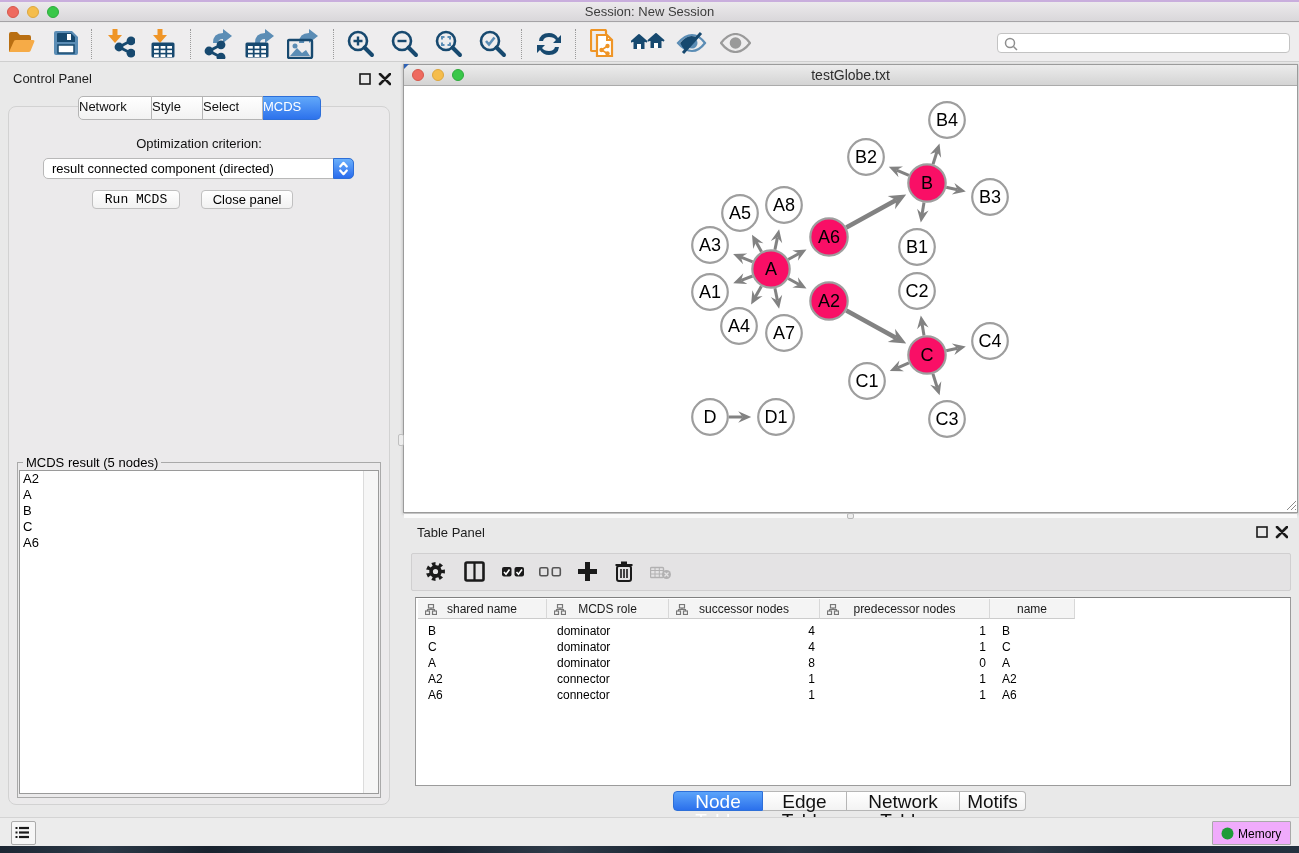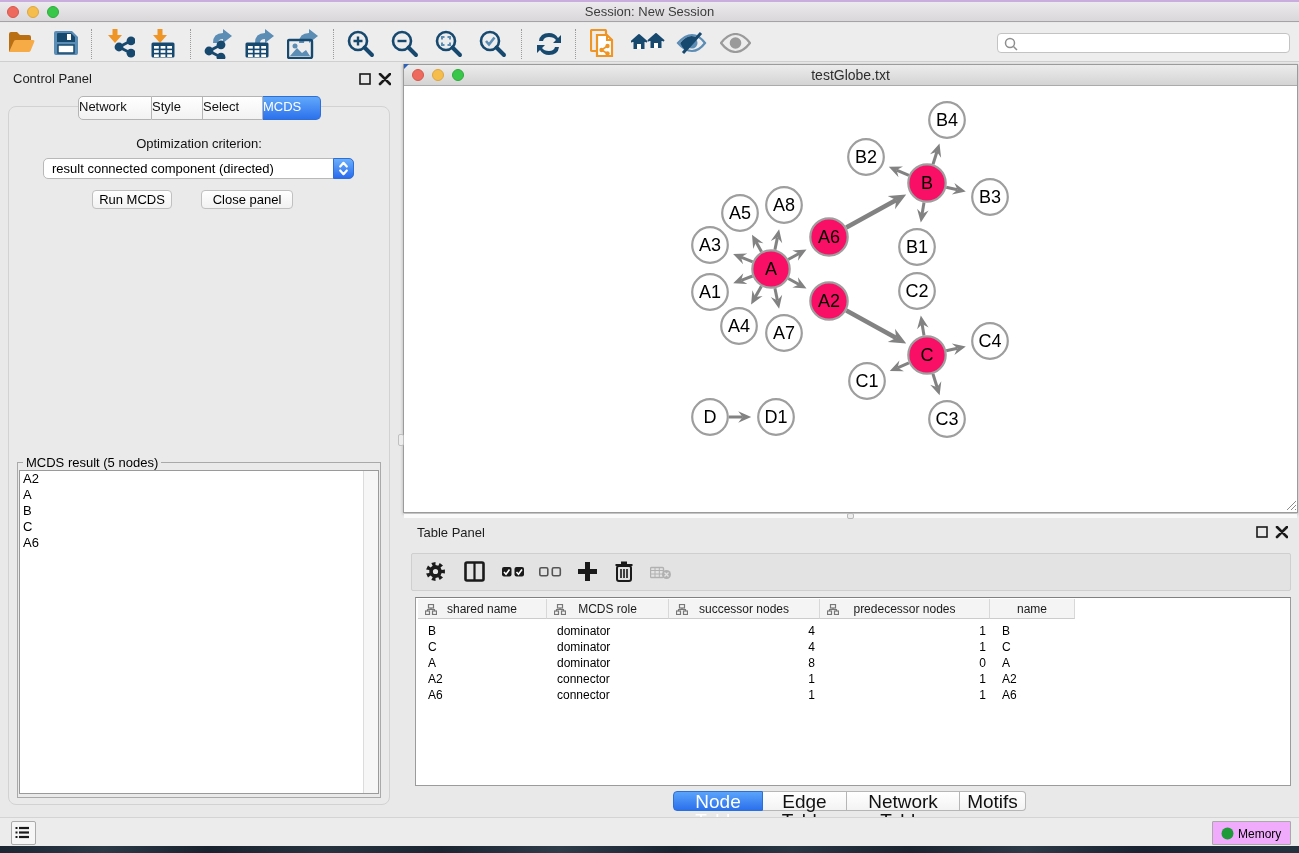--- a/index.html
+++ b/index.html
@@ -225,21 +225,21 @@
 <div class="abs seg" style="left:78px;width:74px;border-radius:5px 0 0 5px;">Network</div>
 <div class="abs seg" style="left:152px;width:51px;border-left:none;">Style</div>
 <div class="abs seg" style="left:203px;width:60px;border-left:none;">Select</div>
 <div class="abs seg sel" style="left:263px;width:58px;border-left:none;border-radius:0 5px 5px 0;">MCDS</div>
 <div class="abs" id="optlabel">Optimization criterion:</div>
 <div class="abs" id="dropdown">result connected component (directed)</div>
 <div class="abs" id="dd-btn"><svg width="19" height="19">
       <path d="M6.2 7.5 L9.5 3.8 L12.8 7.5" stroke="#fff" stroke-width="2.2" fill="none" stroke-linecap="round" stroke-linejoin="round"></path>
       <path d="M6.2 11.5 L9.5 15.2 L12.8 11.5" stroke="#fff" stroke-width="2.2" fill="none" stroke-linecap="round" stroke-linejoin="round"></path>
     </svg></div>
-<div class="abs btn" style="left:92px;width:80px;">Run MCDS</div>
+<div class="abs btn" style="left:92px;width:88px;font-family:Liberation Mono, monospace;">Run MCDS</div>
 <div class="abs btn" style="left:201px;width:92px;">Close panel</div>
 <div class="abs" id="fieldset"></div>
 <div class="abs" id="fieldset-legend">MCDS result (5 nodes)</div>
 <div class="abs" id="mlist">
     <div>A2</div>
     <div>A</div>
     <div>B</div>
     <div>C</div>
     <div>A6</div>
   </div>

